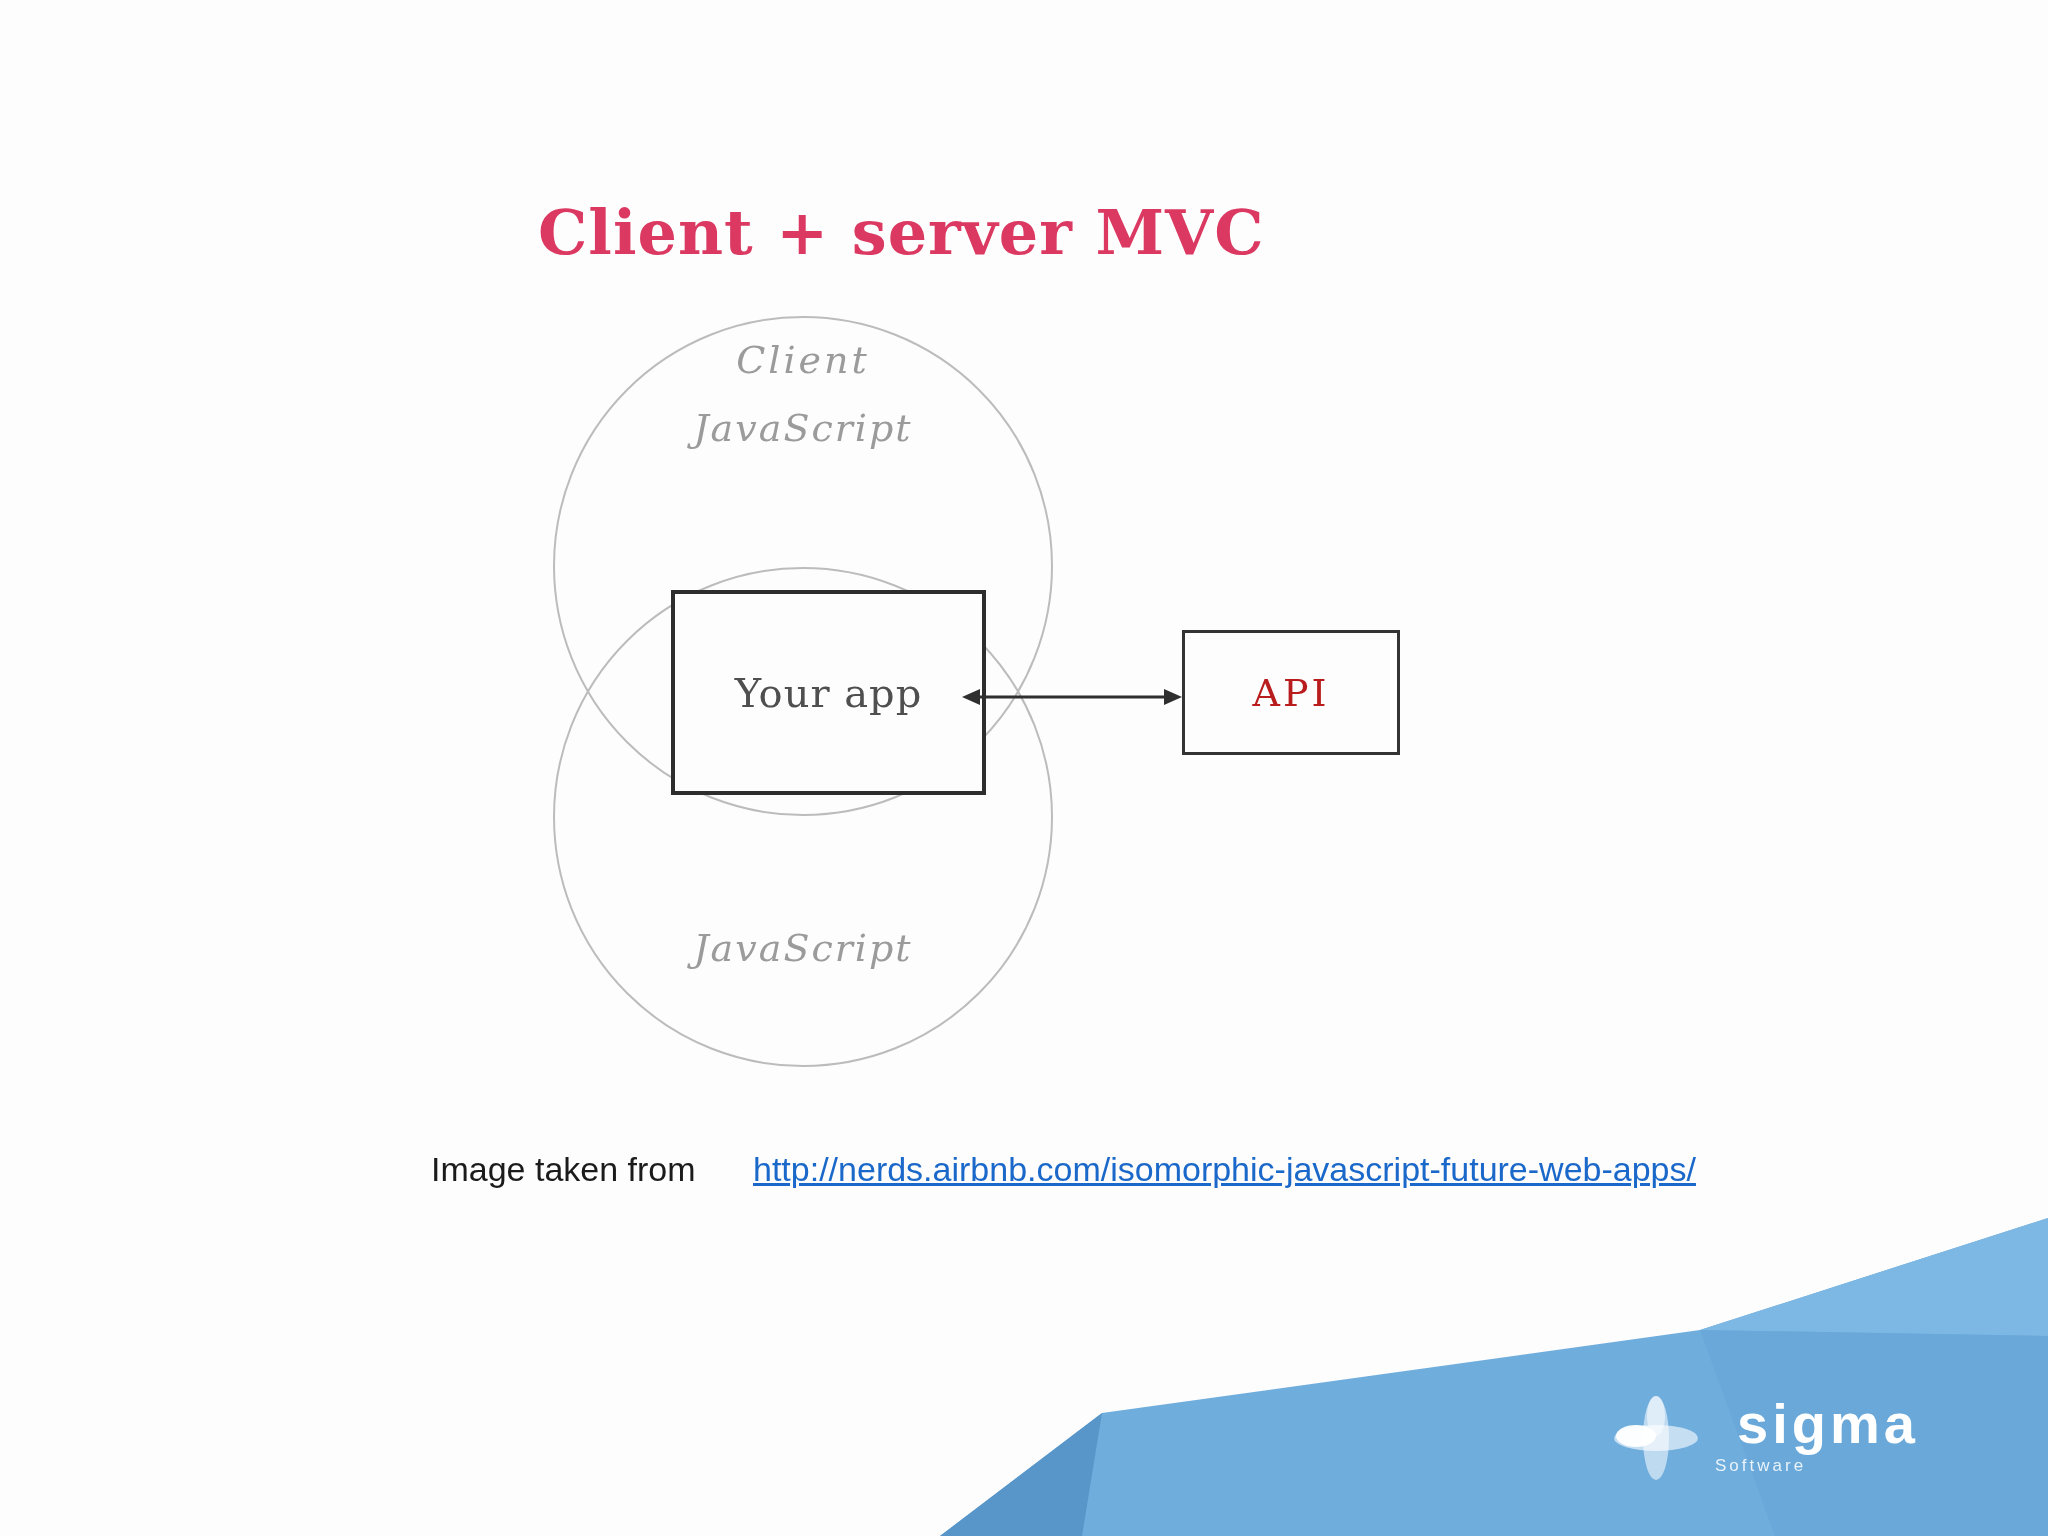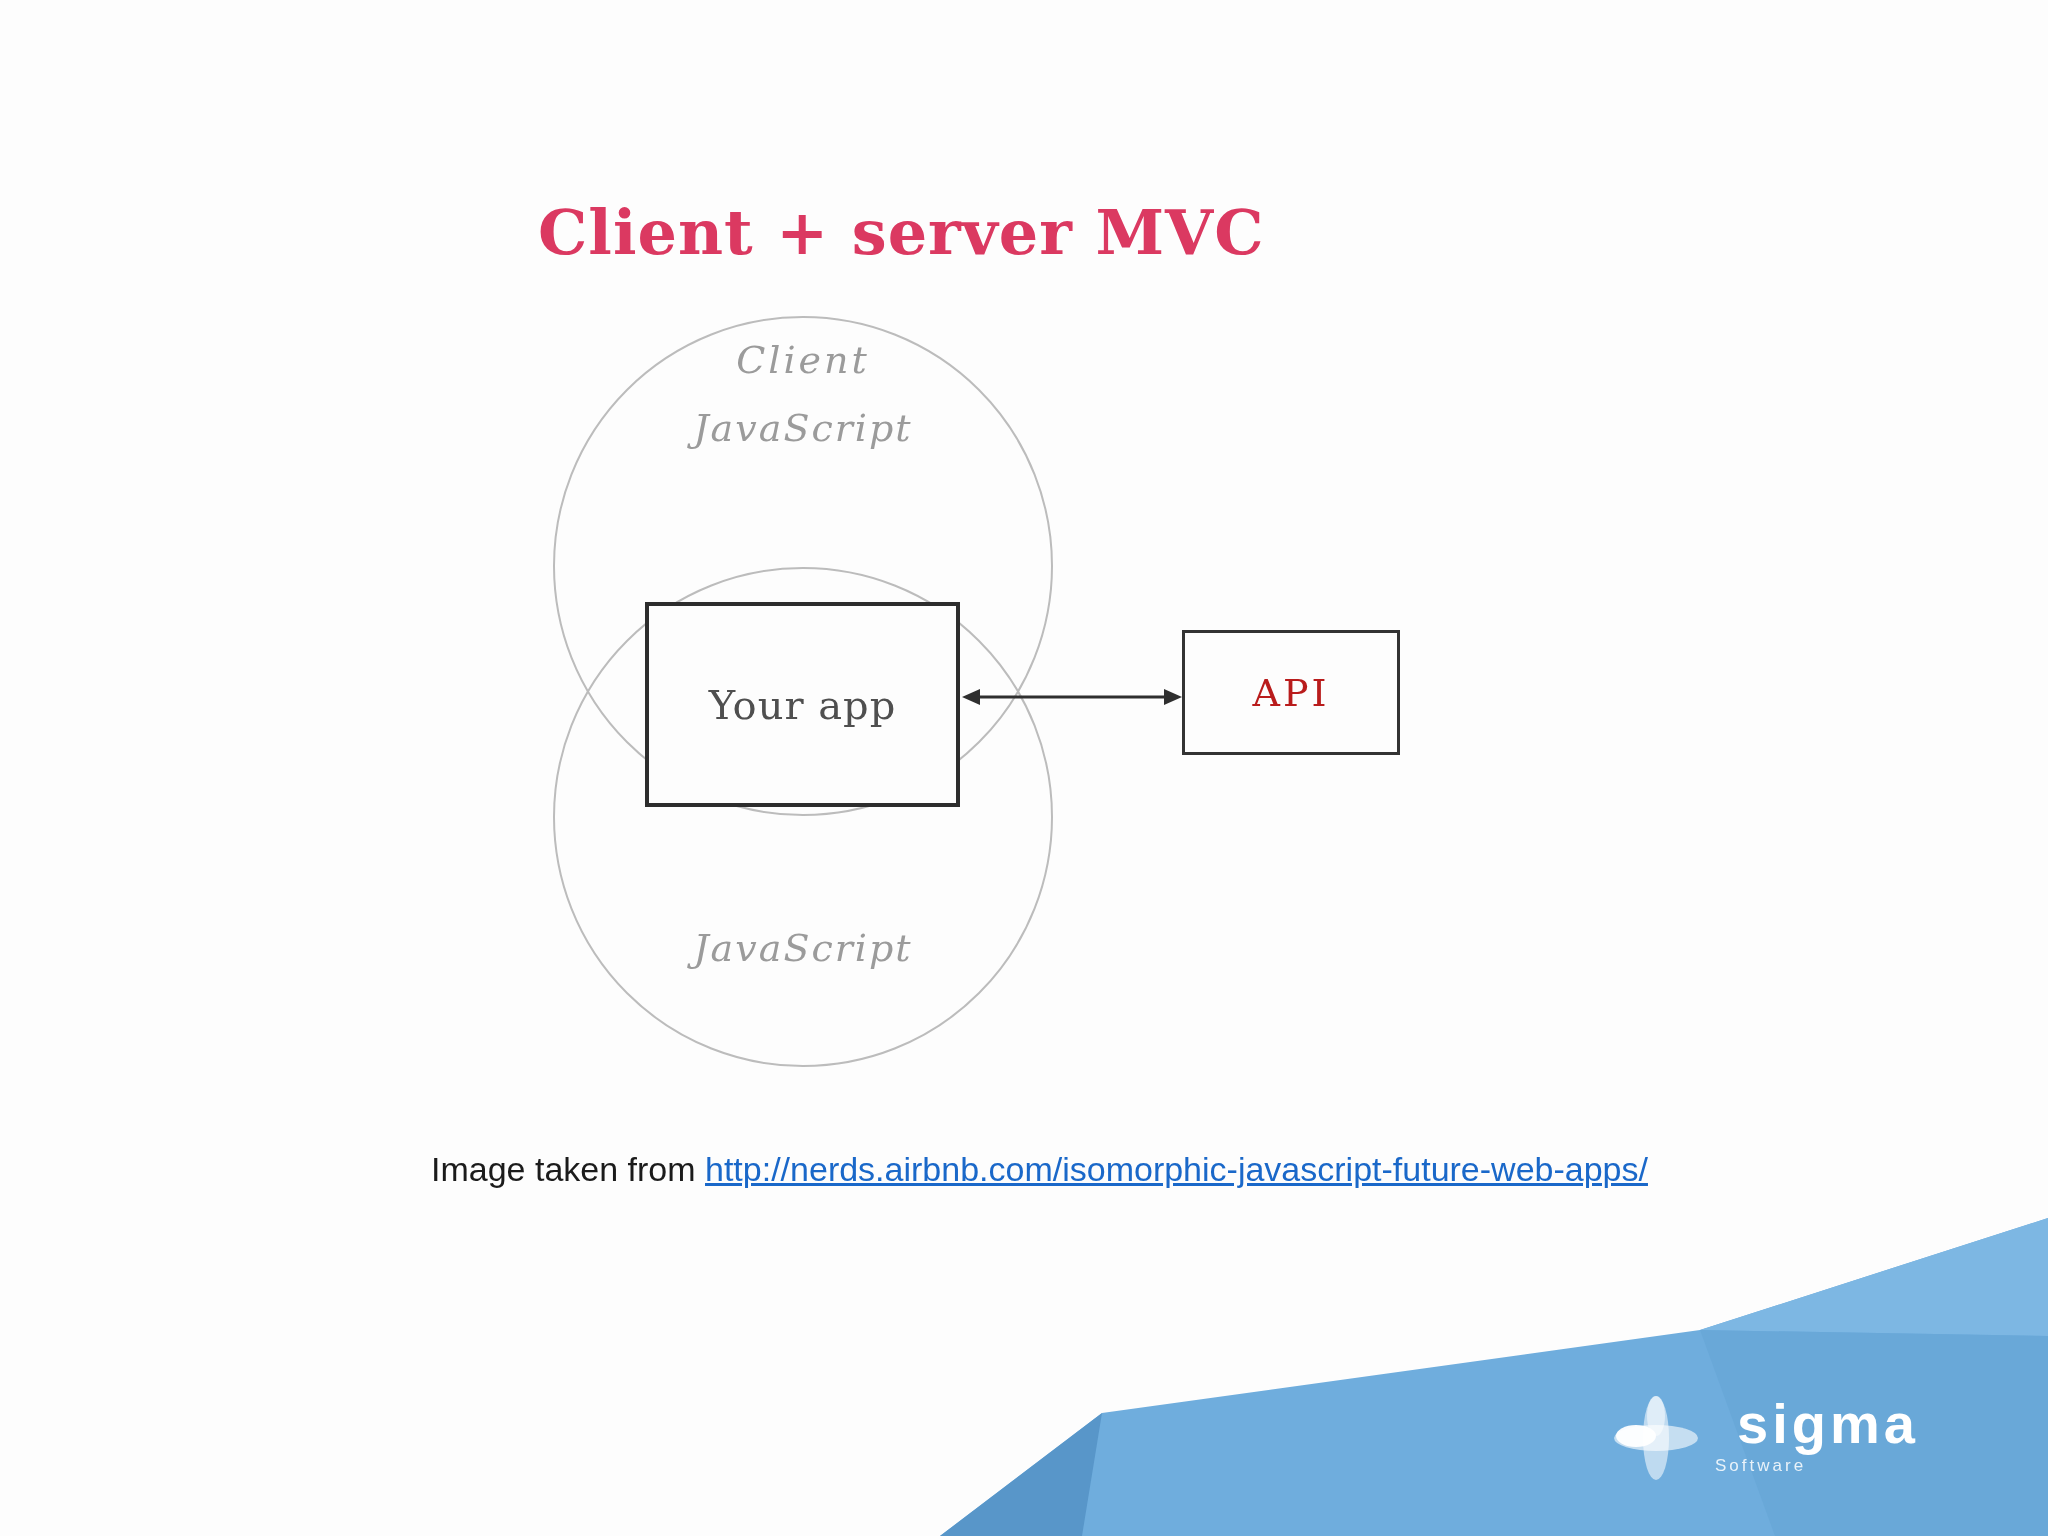--- a/index.html
+++ b/index.html
@@ -26,42 +26,43 @@
   .diagram-label {
     position:absolute; left:553px; width:500px; text-align:center;
     color:#9B9B9B; font-family:"DejaVu Serif", serif;
   }
   .lbl-client     { top:338px; font-size:38px; letter-spacing:3px;font-style:italic; }
   .lbl-js-top     { top:406px; font-size:38px; font-style:italic; letter-spacing:2px; }
   .lbl-js-bottom  { top:926px; font-size:38px; font-style:italic; letter-spacing:2px; }
   .lbl-server     { top:1006px; font-size:36px; letter-spacing:3px; }
   
   .app-box {
-    position:absolute; left:645px; top:590px; width:315px; height:205px;
+    position:absolute; left:671px; top:590px; width:315px; height:205px;
     background:#fdfdfd; border:4px solid #2D2D2D; box-sizing:border-box;
-    display:flex; align-items:center; justify-content:center;margin-top:12px;
+    display:flex; align-items:center; justify-content:center;
   }
   .app-box .box-label { font-size:40px; color:#4F4F4F; letter-spacing:1px; }
   .api-box {
     position:absolute; left:1182px; top:630px; width:218px; height:125px;
     background:#fdfdfd; border:3px solid #333333; box-sizing:border-box;
     display:flex; align-items:center; justify-content:center;
   }
   .api-box .box-label { font-size:38px; color:#b91c1c; letter-spacing:3px; }
   
   .arrow-svg { position:absolute; left:0; top:0; pointer-events:none; }
   
   .caption {
     position:absolute; left:431px; top:1150px;
     font-family:"Liberation Sans", sans-serif; font-size:34px;
     color:#1B1B1B; white-space:nowrap;
   }
   .caption a {
     color:#1A68C9; text-decoration:underline;
     font-family:"Liberation Sans", sans-serif;
+    margin-left:48px;
   }
   
   .footer-svg { position:absolute; left:0; top:0; width:2048px; height:1536px; pointer-events:none; }
   .logo {
     position:absolute; left:1608px; top:1390px; width:360px; height:100px; z-index:3;
   }
   .logo-star { position:absolute; left:0; top:0; }
   .logo-brand {
     position:absolute; left:104px; top:6px;
     font-family:"Liberation Sans", sans-serif; font-weight:bold;

